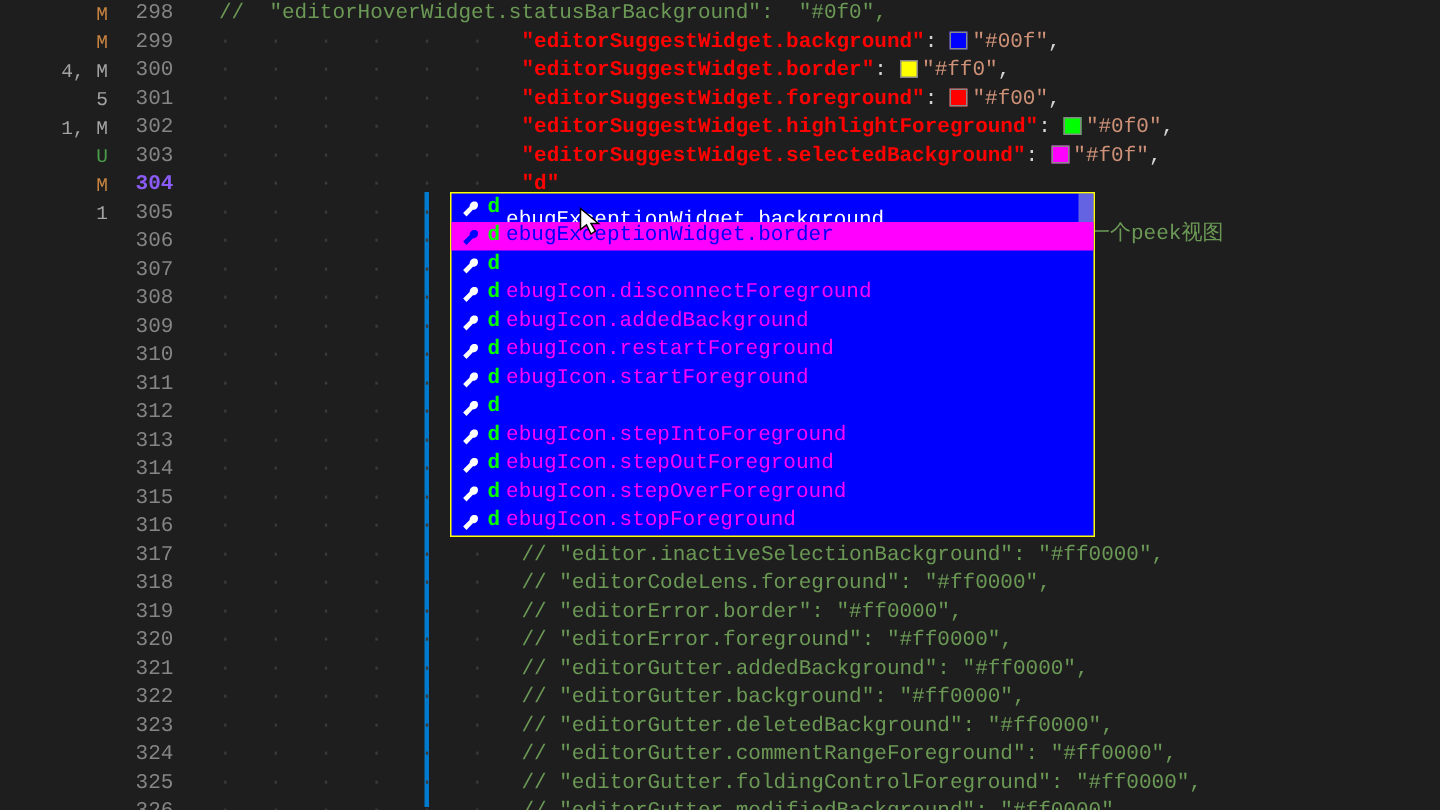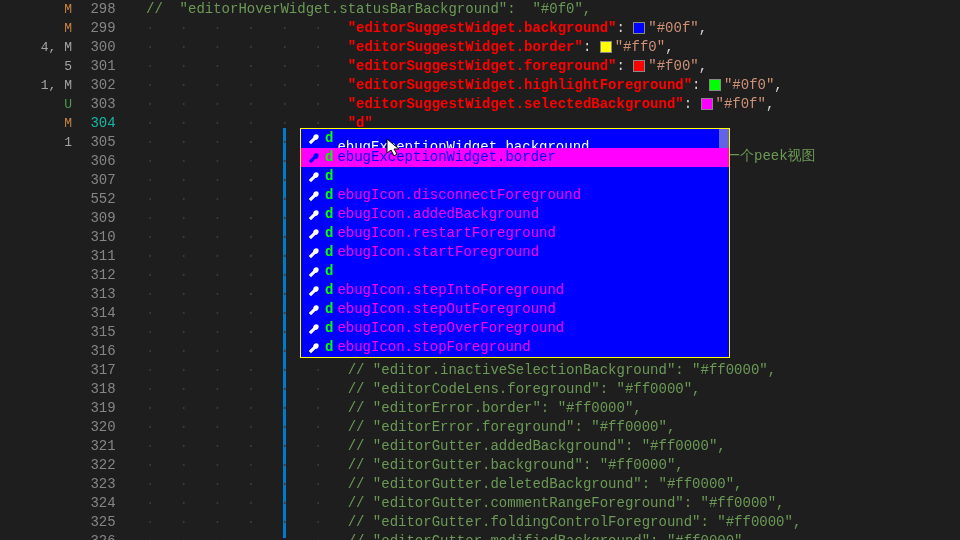--- a/index.html
+++ b/index.html
@@ -39,22 +39,22 @@
     color: #858585;
     text-align: center;
     padding-right: 14px;
     font-size: 14px;
   }
   .line-numbers div {
     line-height: 19px;
     height: 19px;
   }
   .line-numbers .current {
-    color: #14b8a6;
-    font-weight: normal;
+    color: #8b5cf6;
+    font-weight: bold;
   }
   .code-area {
     flex: 1;
     position: relative;
     padding-left: 8px;
   }
   .code-line {
     line-height: 19px;
     height: 19px;
     white-space: pre;
@@ -185,21 +185,21 @@
       <div>298</div>
       <div>299</div>
       <div>300</div>
       <div>301</div>
       <div>302</div>
       <div>303</div>
       <div class="current">304</div>
       <div>305</div>
       <div>306</div>
       <div>307</div>
-      <div>552</div>
+      <div>308</div>
       <div>309</div>
       <div>310</div>
       <div>311</div>
       <div>312</div>
       <div>313</div>
       <div>314</div>
       <div>315</div>
       <div>316</div>
       <div>317</div>
       <div>318</div>

